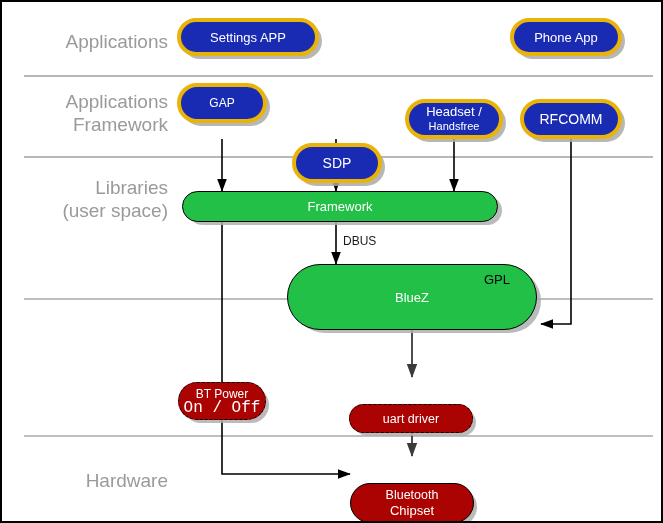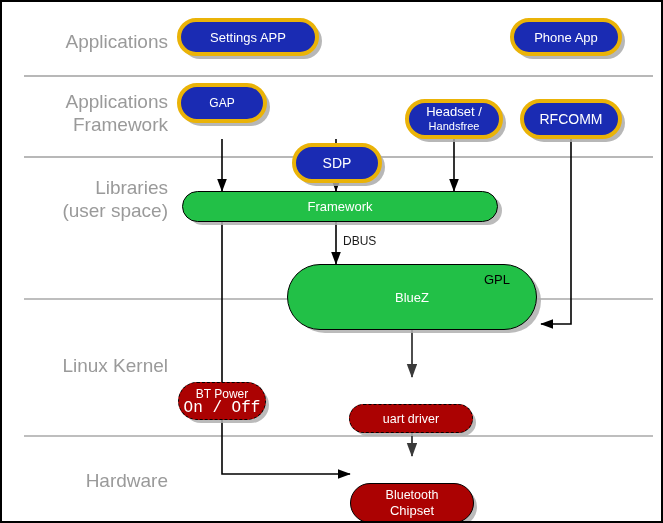--- a/index.html
+++ b/index.html
@@ -123,21 +123,20 @@
   </svg>
 
   <div class="layer-label" style="left:18px; top:28px; width:148px;">Applications</div>
 
   <div class="layer-label" style="left:18px; top:88px; width:148px;">Applications
 Framework</div>
 
   <div class="layer-label" style="left:18px; top:174px; width:148px;">Libraries
 (user space)</div>
 
-  <div class="layer-label" style="left:8px; top:352px; width:158px;">Linux Kernel</div>
 
   <div class="layer-label" style="left:18px; top:467px; width:148px;">Hardware</div>
 
   <div class="node node-blue" style="left:175px; top:16px; width:142px; height:38px; border-radius:19px; font-size:13px;">
     <span class="line1">Settings APP</span>
   </div>
 
   <div class="node node-blue" style="left:508px; top:16px; width:112px; height:38px; border-radius:19px; font-size:13px;">
     <span class="line1">Phone App</span>
   </div>

